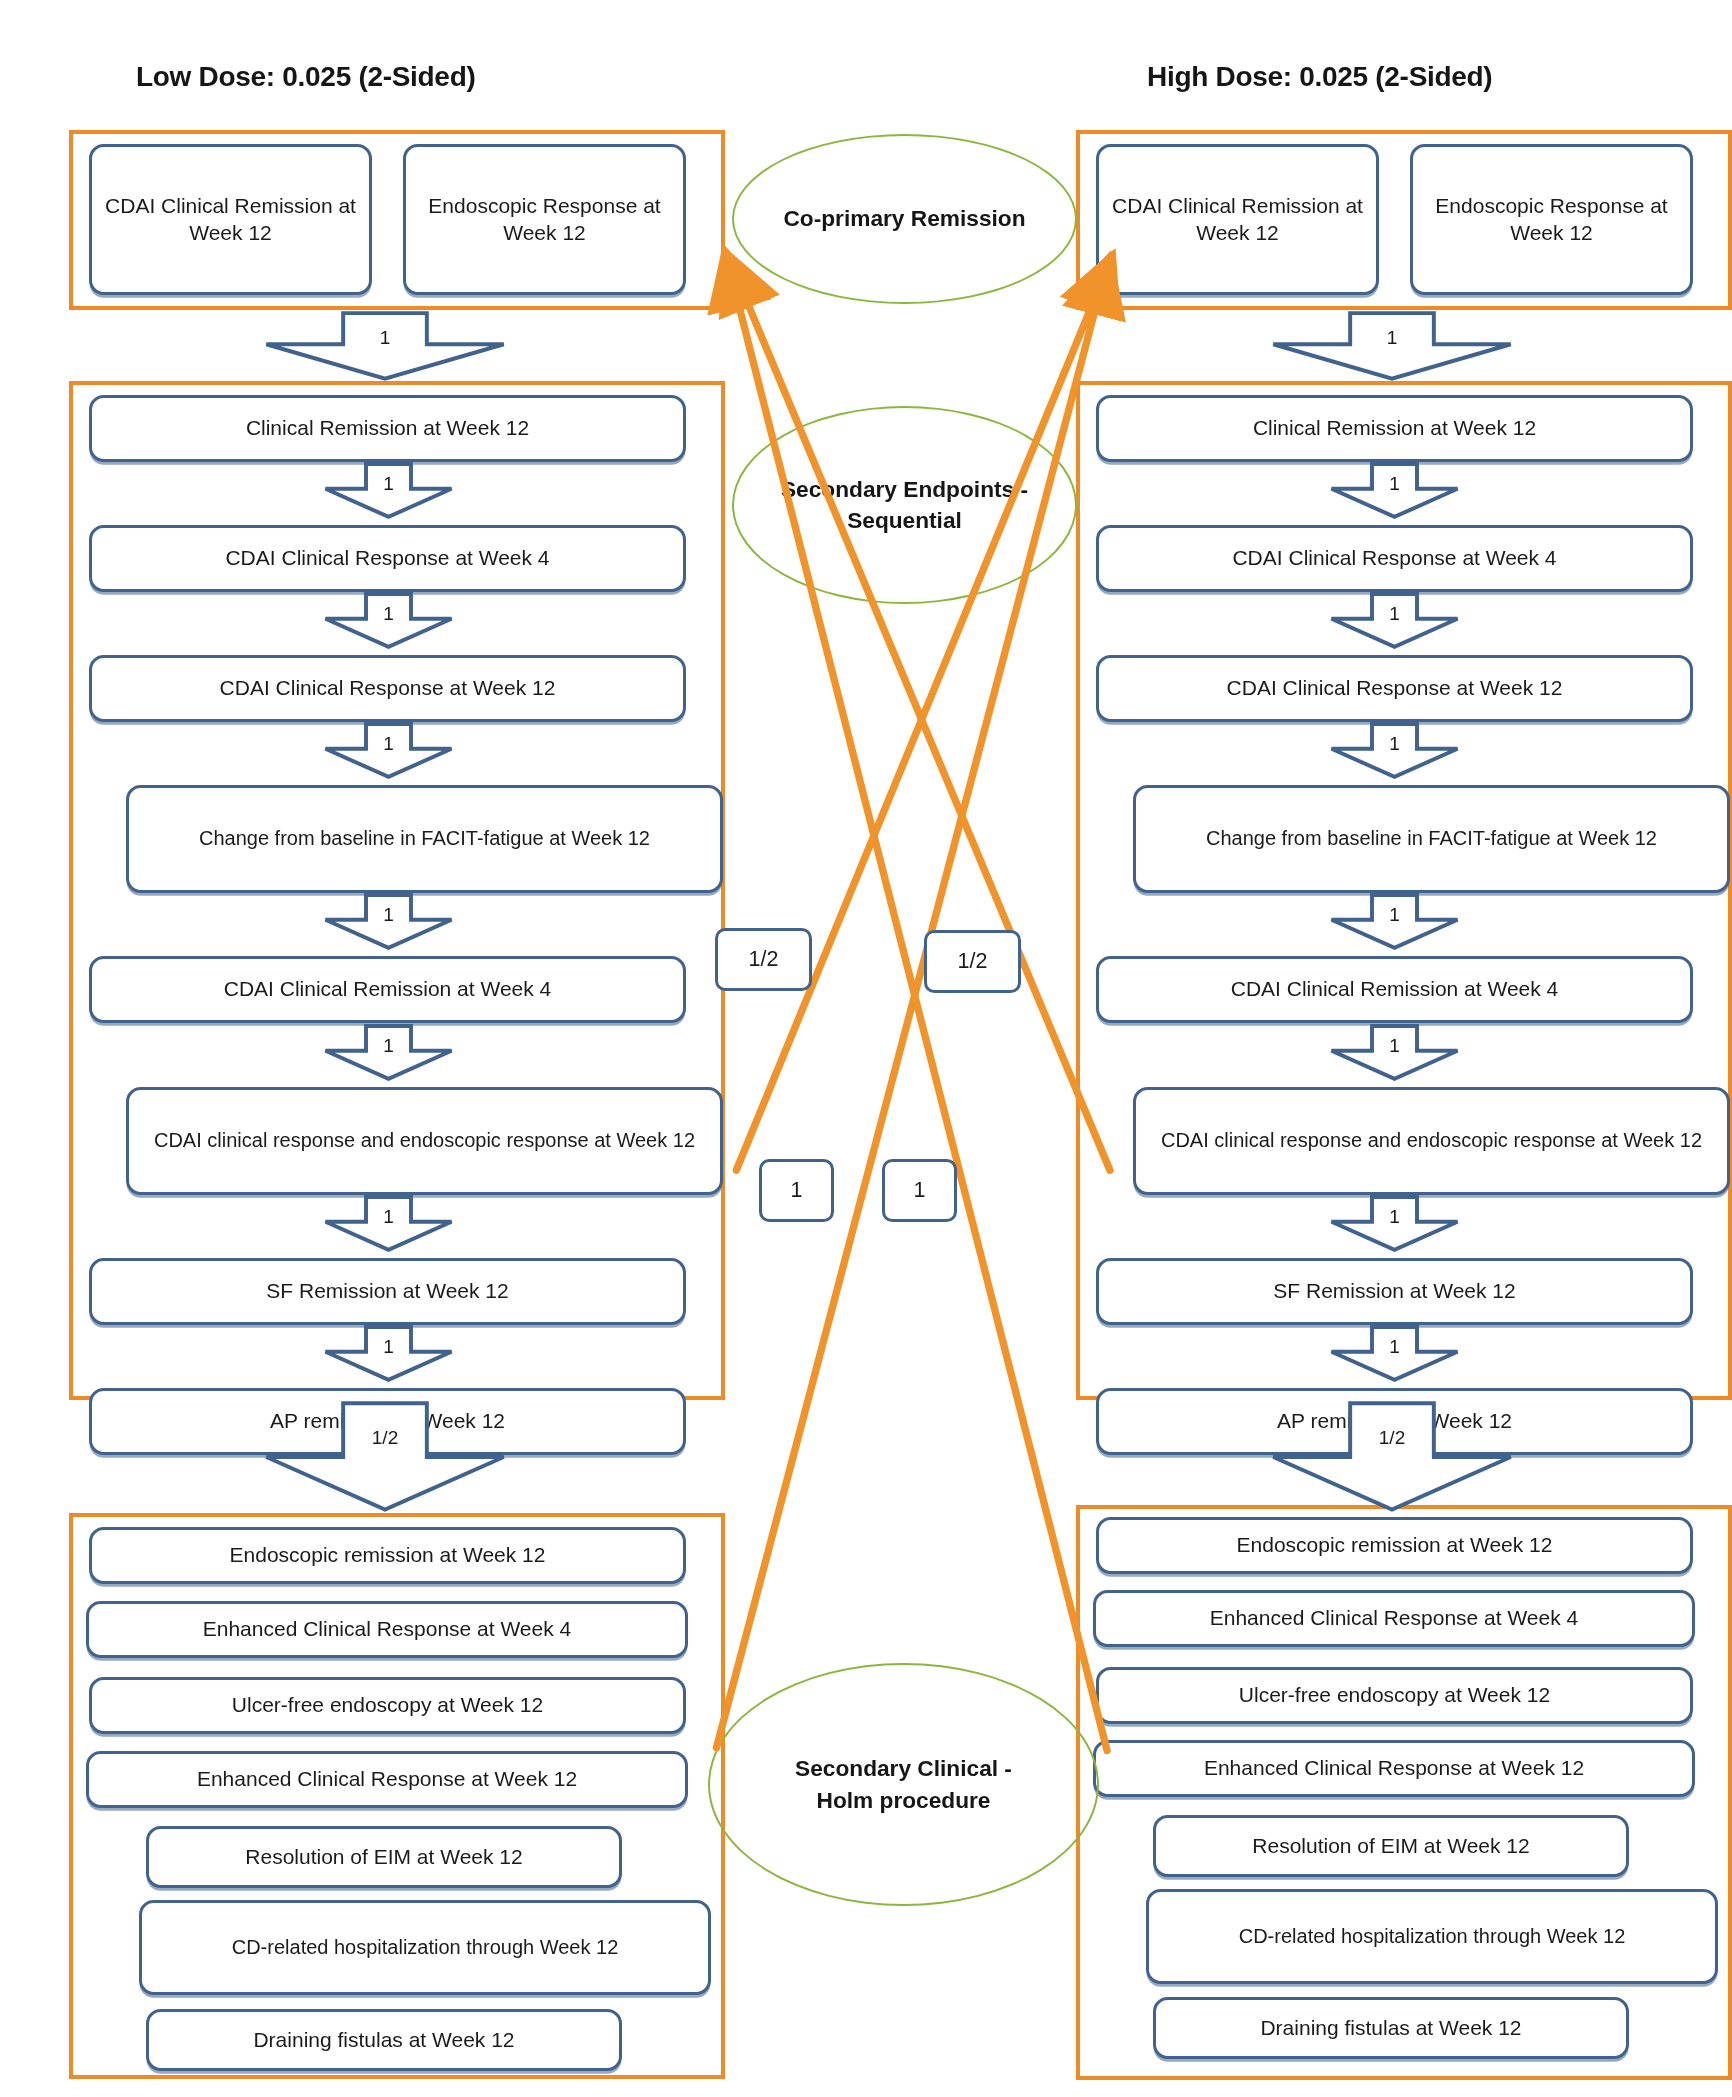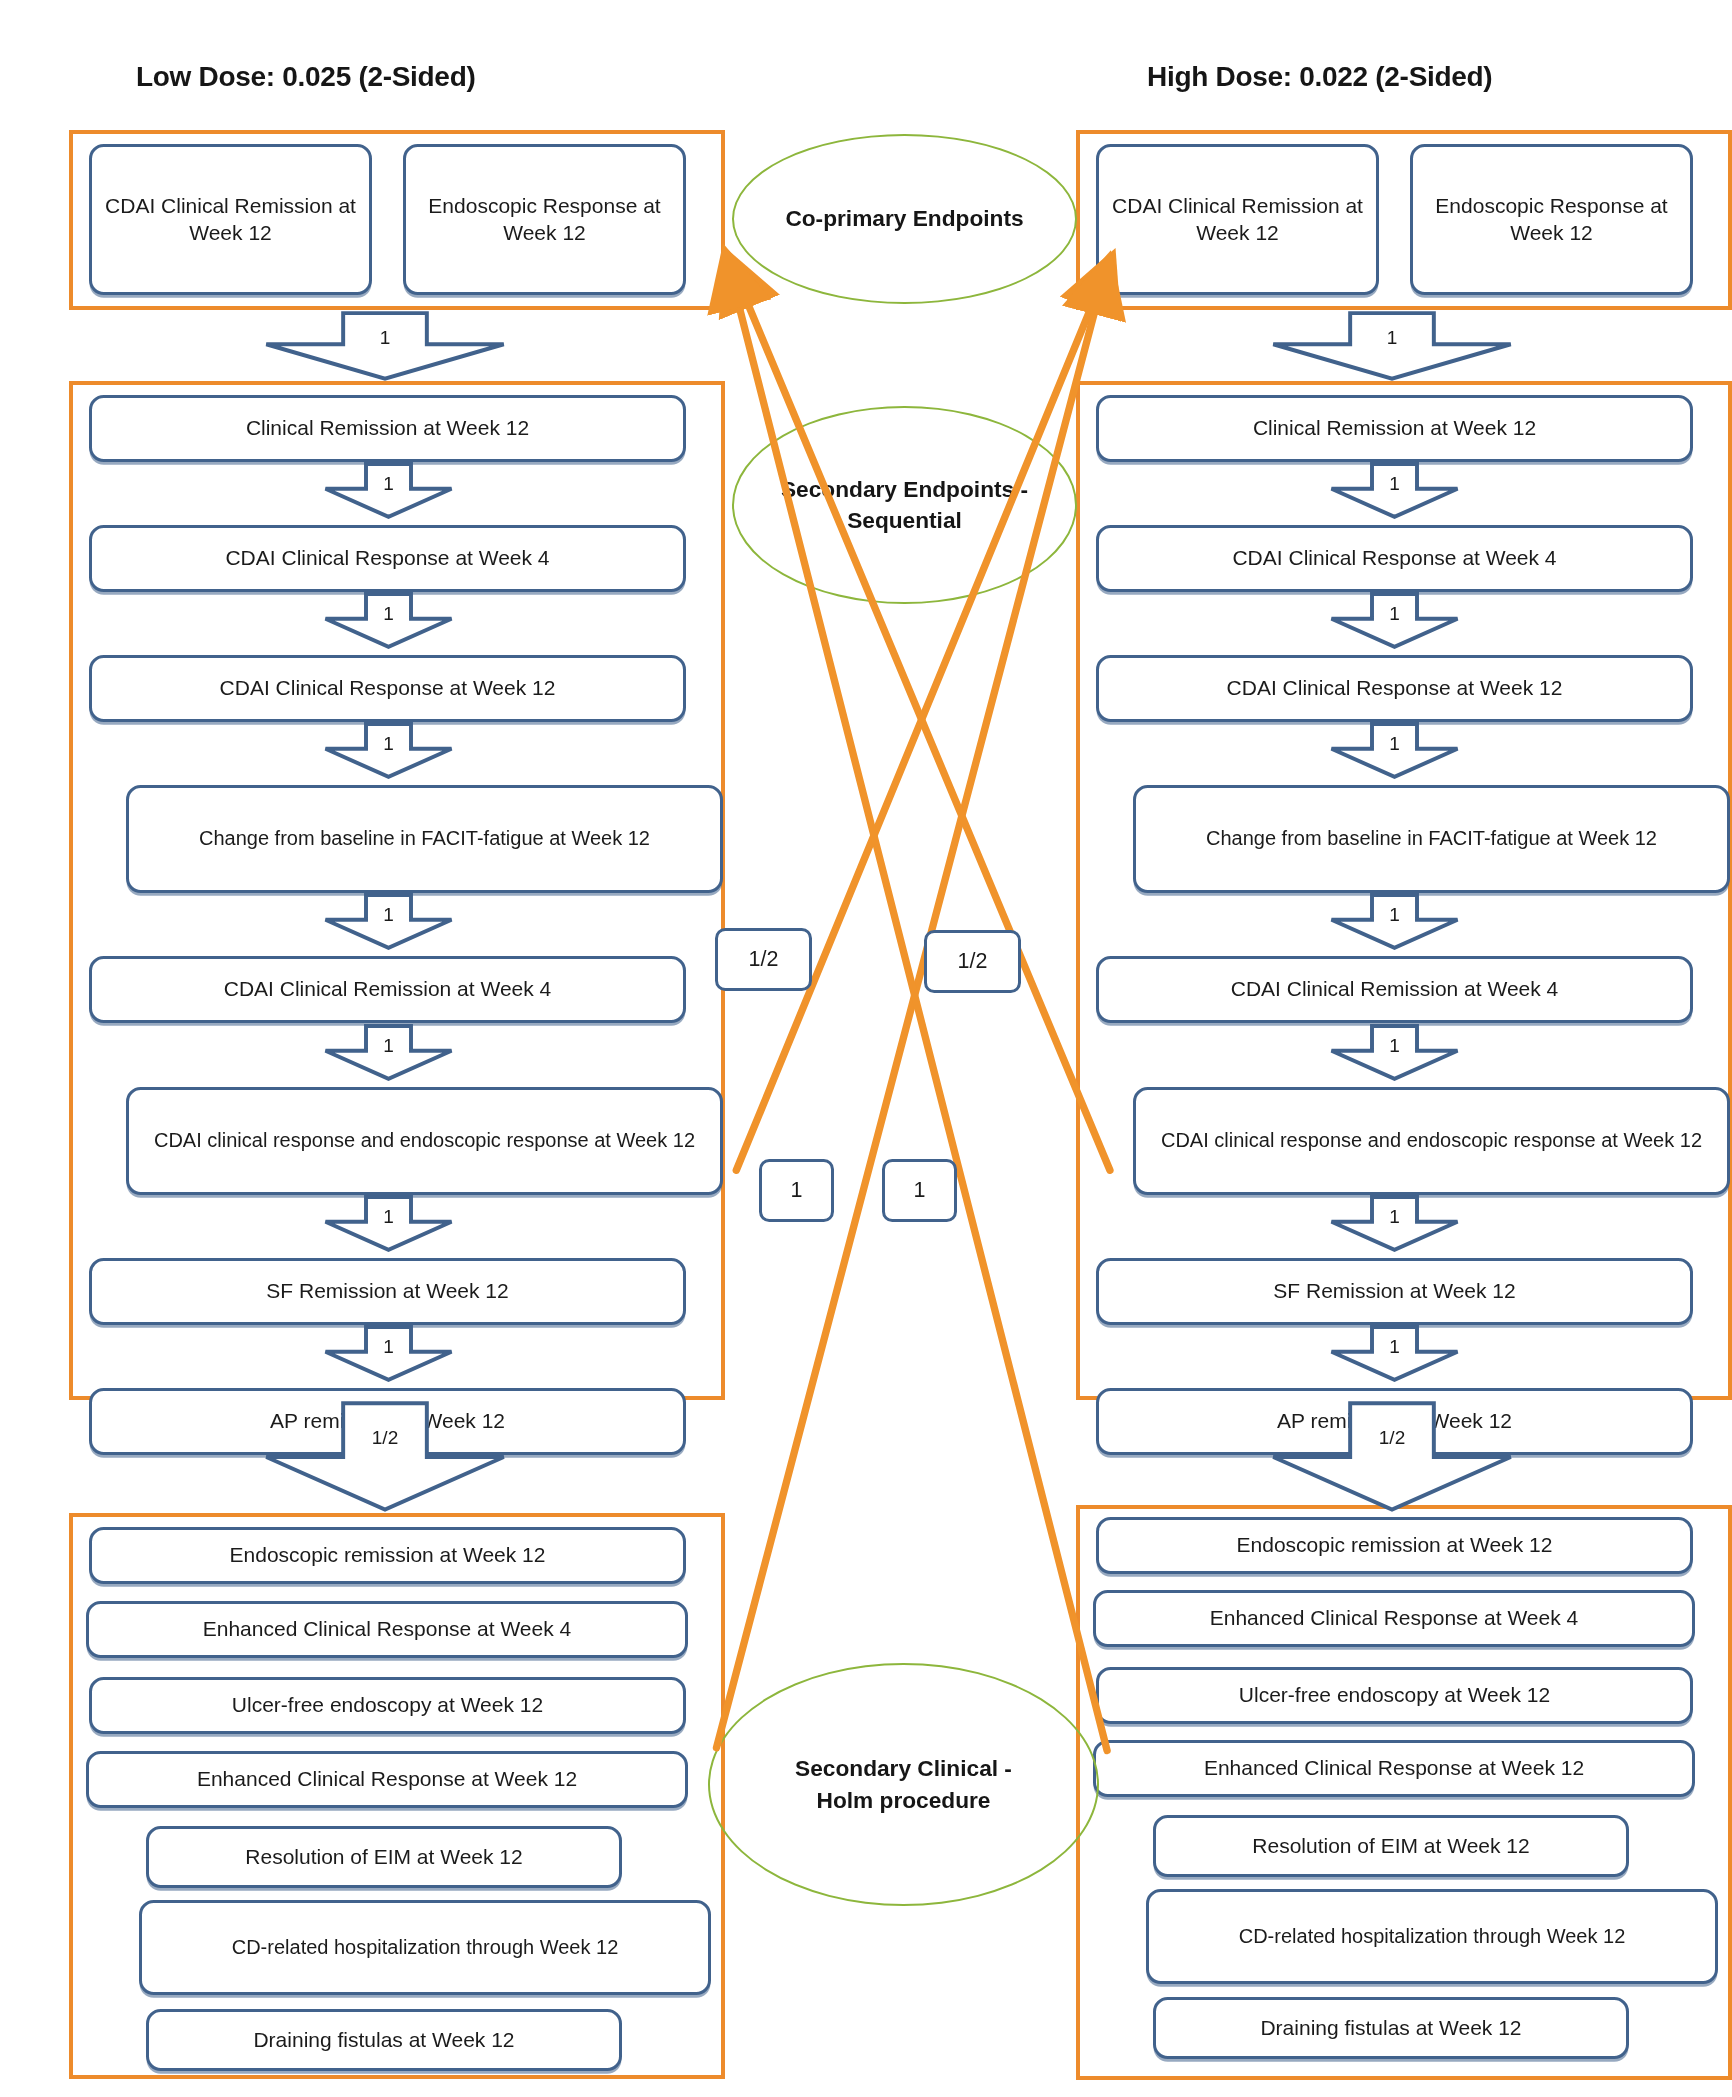--- a/index.html
+++ b/index.html
@@ -118,21 +118,21 @@
     z-index: 3;
     pointer-events: none;
   }
 </style>
 </head>
 <body>
 
 <div id="canvas">
 
   <div class="col-title" id="title-low">Low Dose: 0.025 (2-Sided)</div>
-  <div class="col-title" id="title-high">High Dose: 0.022 (2-Sided)</div>
+  <div class="col-title" id="title-high">High Dose: 0.025 (2-Sided)</div>
 
   <div class="group-frame" style="left:69px; top:126px; width:656px; height:180px;"></div>
   <div class="group-frame" style="left:69px; top:377px; width:656px; height:1019px;"></div>
   <div class="group-frame" style="left:69px; top:1509px; width:656px; height:566px;"></div>
 
   <div class="group-frame" style="left:1076px; top:126px; width:656px; height:180px;"></div>
   <div class="group-frame" style="left:1076px; top:377px; width:656px; height:1019px;"></div>
   <div class="group-frame" style="left:1076px; top:1501px; width:656px; height:575px;"></div>
 
   <div class="ep-box" style="left:89px; top:140px; width:283px; height:151px;">CDAI Clinical Remission at Week 12</div>
@@ -313,21 +313,21 @@
 
       <path d="M1265,3080 L1955,460"></path>
 
       <path d="M1960,2060 L1288,452"></path>
 
       <path d="M1955,3085 L1283,448"></path>
     </g>
   </svg>
 
   <div class="ellipse" style="left:732px; top:130px; width:345px; height:170px;">
-    <span>Co-primary Endpoints</span>
+    <span>Co-primary Remission</span>
   </div>
 
   <div class="ellipse" style="left:732px; top:402px; width:345px; height:198px;">
     <span>Secondary Endpoints - Sequential</span>
   </div>
 
   <div class="ellipse" style="left:708px; top:1659px; width:391px; height:243px;">
     <span style="display:block; width:68%;">Secondary Clinical - Holm procedure</span>
   </div>
 

